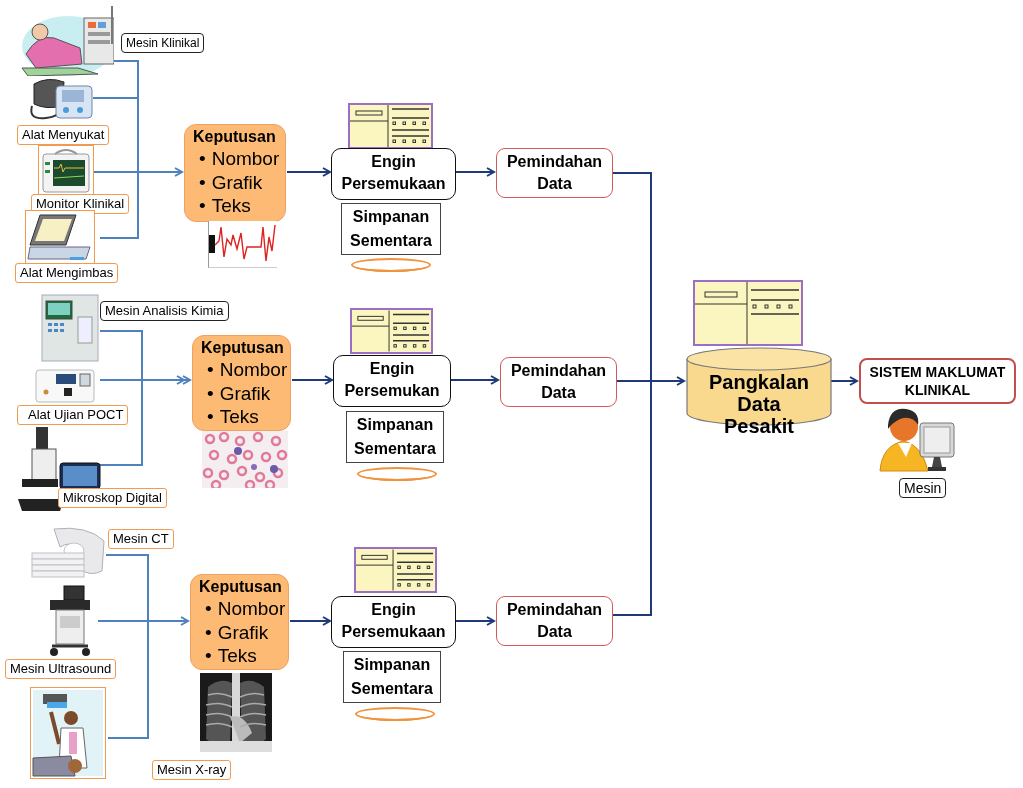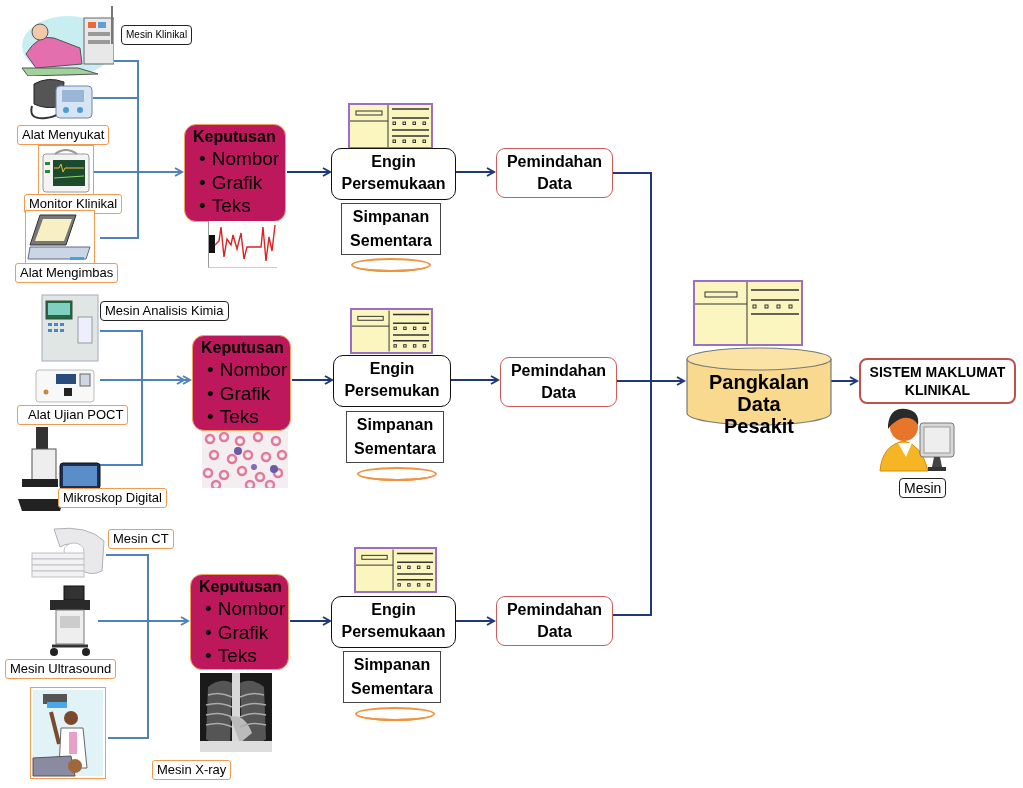--- a/index.html
+++ b/index.html
@@ -5,21 +5,21 @@
   html, body { margin: 0; padding: 0; background: #ffffff; }
   body { width: 1023px; height: 788px; position: relative; overflow: hidden;
          font-family: "Liberation Sans", "DejaVu Sans", sans-serif; color: #000; }
   .abs { position: absolute; }
   svg.wires { position: absolute; left: 0; top: 0; width: 1023px; height: 788px; }
   .label-box { position: absolute; background: #fff; font-size: 13px; line-height: 16px;
                padding: 1px 4px; white-space: nowrap; }
   .label-black { border: 1.5px solid #222; border-radius: 4px; }
   .label-orange { border: 1.5px solid #f09a52; border-radius: 3px; }
   .device-frame { position: absolute; border: 1.5px solid #f09a52; background: #fff; }
-  .dec-box { position: absolute; border: 1.5px solid #f0a060; border-radius: 12px; background: #be185d;
+  .dec-box { position: absolute; border: 1.5px solid #f0a060; border-radius: 12px; background: #fdba74;
              padding: 2px 8px 4px 8px; box-sizing: border-box; }
   .dec-title { font-weight: bold; font-size: 16px; line-height: 20px; }
   .dec-item { font-size: 19px; line-height: 24px; padding-left: 6px; }
   .dec-item::before { content: "\2022"; padding-right: 6px; }
   .engine-box { position: absolute; border: 1.5px solid #111; border-radius: 10px; background: #fff;
                 font-weight: bold; font-size: 16px; line-height: 22px; text-align: center;
                 box-sizing: border-box; padding-top: 2px; }
   .store-box { position: absolute; border: 1.2px solid #444; background: #fff; font-weight: bold;
                font-size: 16px; line-height: 24px; text-align: center; box-sizing: border-box; padding-top: 1px; }
   .disk { position: absolute; width: 80px; height: 14px; border: 2.5px solid #f0933e; border-radius: 50%/50%;
@@ -100,21 +100,21 @@
     <rect x="70" y="18" width="8" height="6" fill="#e86b3c"></rect>
       <rect x="80" y="18" width="8" height="6" fill="#5fa0d8"></rect>
     <rect x="70" y="28" width="22" height="4" fill="#999"></rect>
       <rect x="70" y="36" width="22" height="4" fill="#999"></rect>
     <line x1="94" y1="2" x2="94" y2="40" stroke="#777" stroke-width="2"></line>
     <path d="M8,50 Q20,30 36,34 L62,44 L64,60 L18,64 Z" fill="#e46fae" stroke="#555" stroke-width="1"></path>
     <circle cx="22" cy="28" r="8" fill="#f2c9a8" stroke="#555" stroke-width="1"></circle>
     <path d="M4,64 L60,64 L80,70 L10,72 Z" fill="#9fd39a" stroke="#555" stroke-width="1"></path>
   </svg>
 </div>
-<div class="label-box label-black" style="left:121px;top:25px;font-size:10px;">Mesin Klinikal</div>
+<div class="label-box label-black" style="left:121px;top:33px;font-size:12px;">Mesin Klinikal</div>
 
 <div class="abs" style="left:28px;top:76px;width:66px;height:46px;">
   <svg width="66" height="46" viewBox="0 0 66 46">
     <path d="M6,8 Q20,0 36,6 L34,30 Q18,34 6,28 Z" fill="#555" stroke="#222"></path>
     <path d="M4,30 Q0,44 18,42 Q34,40 30,32" fill="none" stroke="#333" stroke-width="2"></path>
     <rect x="28" y="10" width="36" height="32" rx="4" fill="#d6e4f4" stroke="#7088a8"></rect>
     <rect x="34" y="14" width="22" height="12" fill="#9bb5d6"></rect>
     <circle cx="38" cy="34" r="3" fill="#4a9bd6"></circle>
       <circle cx="52" cy="34" r="3" fill="#4a9bd6"></circle>
   </svg>
@@ -125,21 +125,21 @@
   <svg width="54" height="50" viewBox="0 0 54 50">
     <rect x="4" y="8" width="46" height="38" rx="3" fill="#f3f3f3" stroke="#999"></rect>
     <path d="M16,8 Q27,0 38,8" fill="none" stroke="#999" stroke-width="2"></path>
     <rect x="14" y="14" width="32" height="26" fill="#1c4a2c"></rect>
     <path d="M15,22 L20,22 L22,18 L24,26 L26,22 L45,22" stroke="#e8c040" fill="none" stroke-width="1"></path>
     <path d="M15,32 L45,30" stroke="#8fd65f" fill="none" stroke-width="1"></path>
     <rect x="6" y="16" width="5" height="3" fill="#2a8a3a"></rect>
       <rect x="6" y="24" width="5" height="3" fill="#2a8a3a"></rect>
   </svg>
 </div>
-<div class="label-box label-orange" style="left:24px;top:194px;">Monitor Klinikal</div>
+<div class="label-box label-orange" style="left:31px;top:194px;">Monitor Klinikal</div>
 
 <div class="device-frame" style="left:25px;top:210px;width:68px;height:56px;">
   <svg width="68" height="56" viewBox="0 0 68 56">
     <path d="M14,4 L50,4 L40,34 L4,34 Z" fill="#777" stroke="#333"></path>
     <path d="M17,8 L46,8 L38,30 L9,30 Z" fill="#f7f0c4"></path>
     <path d="M4,36 L64,36 L60,48 L2,48 Z" fill="#c8d6e6" stroke="#668"></path>
     <rect x="44" y="46" width="14" height="3" fill="#4aa0e0"></rect>
   </svg>
 </div>
 <div class="label-box label-orange" style="left:15px;top:263px;">Alat Mengimbas</div>

